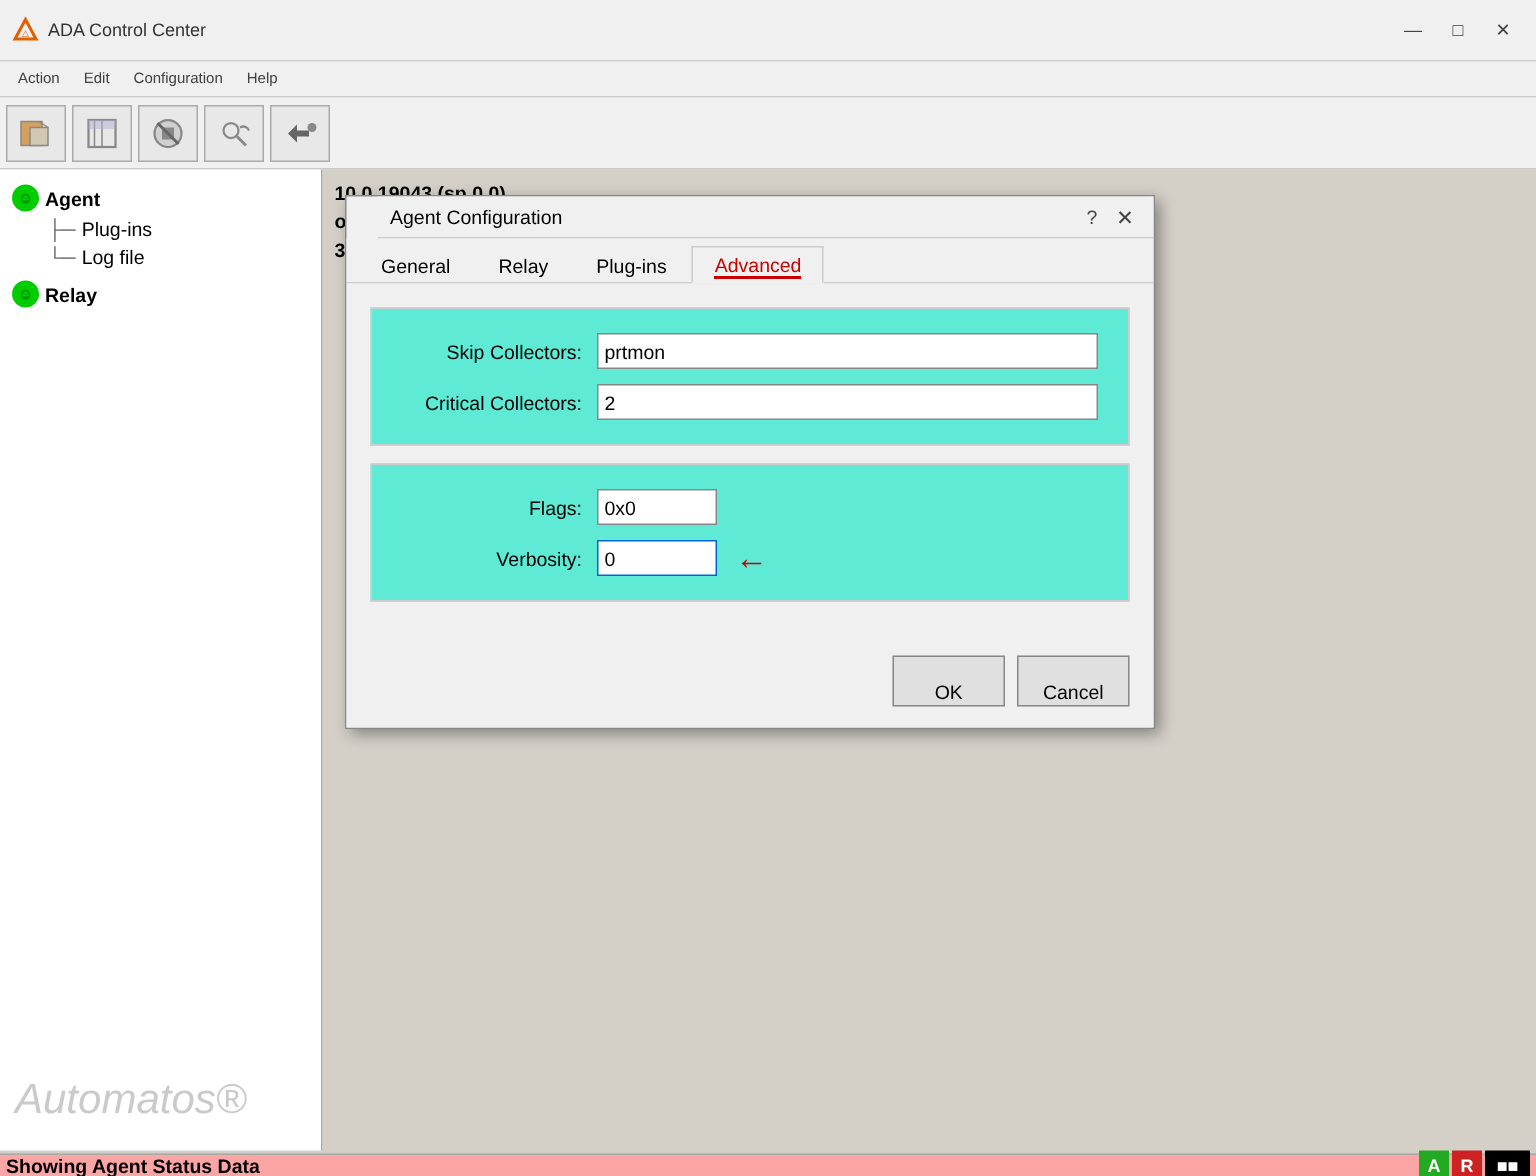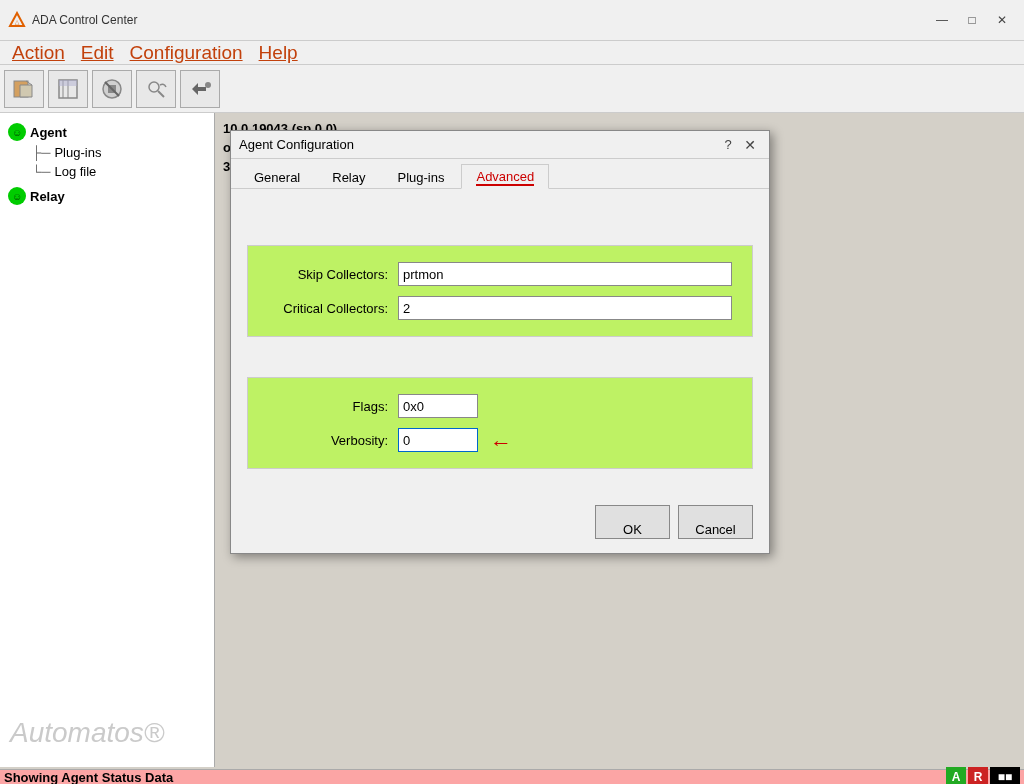--- a/index.html
+++ b/index.html
@@ -54,23 +54,22 @@
       background: #f0f0f0;
       height: 24px;
       display: flex;
       align-items: center;
       padding: 0 4px;
       border-bottom: 1px solid #ccc;
     }
     .menu-item {
       padding: 2px 8px;
       cursor: pointer;
-      font-size: 19px;
-      color: #c2410c;
-      text-decoration: underline;
+      font-size: 10px;
+      color: #404040;
     }
 
     
     .toolbar {
       background: #f0f0f0;
       height: 48px;
       display: flex;
       align-items: center;
       padding: 4px 4px;
       border-bottom: 1px solid #ccc;
@@ -158,20 +157,21 @@
       border: 1px solid #888;
       box-shadow: 3px 3px 10px rgba(0,0,0,0.4);
     }
     .dialog-title-bar {
       background: #f0f0f0;
       height: 28px;
       display: flex;
       align-items: center;
       padding: 0 8px;
       border-bottom: 1px solid #ccc;
+      margin-left: 21px;
     }
     .dialog-title-text {
       flex: 1;
       font-size: 13px;
       font-weight: normal;
       color: #000;
     }
     .dialog-help-btn {
       width: 22px;
       height: 20px;
@@ -228,25 +228,24 @@
     }
 
     
     .dialog-body {
       padding: 16px;
       background: #f0f0f0;
     }
 
     
     .form-section {
-      background: #bef264;
+      background: #5eead4;
       border: 1px solid #ccc;
       padding: 16px 20px;
       margin-bottom: 12px;
-      margin-top: 40px;
     }
     .form-row {
       display: flex;
       align-items: center;
       margin-bottom: 10px;
     }
     .form-row:last-child { margin-bottom: 0; }
     .form-label {
       width: 130px;
       text-align: right;

